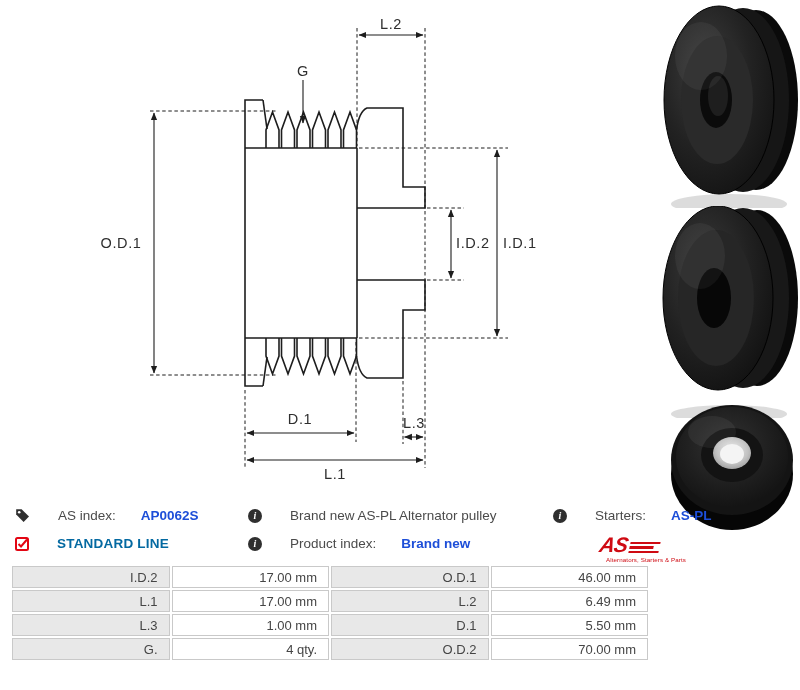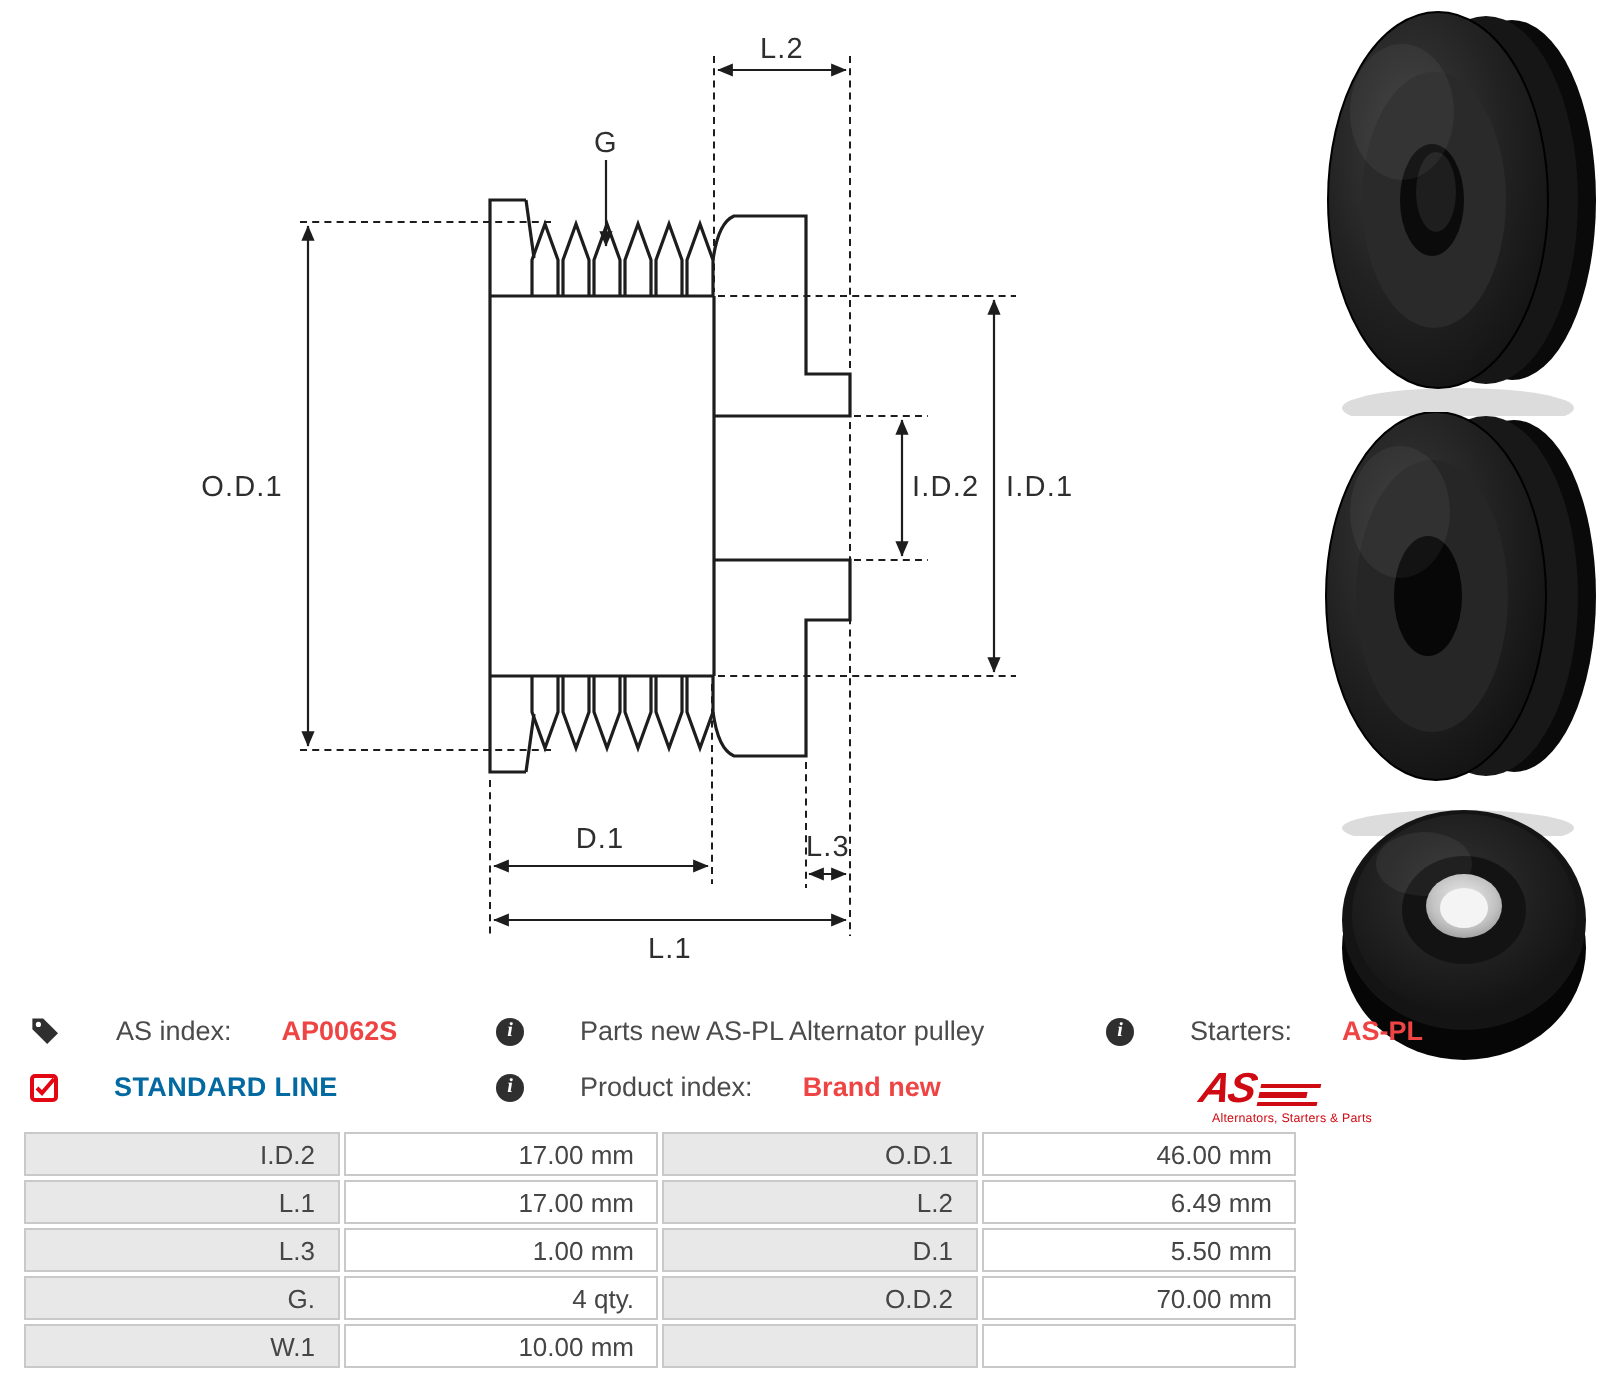--- a/index.html
+++ b/index.html
@@ -14,21 +14,21 @@
   .dimtxt{fill:#2e2e2e;font-size:14.5px;letter-spacing:.6px;font-family:"Liberation Sans",sans-serif;}
 
   
   .photo{position:absolute;}
 
   
   .info-col{position:absolute;}
   .info-item{display:flex;align-items:center;height:15px;margin-bottom:13px;
              font-size:13.5px;color:#4b4b4b;white-space:nowrap;gap:20px;}
   .info-item .ico{margin-right:8px;flex:0 0 auto;display:flex;align-items:center;}
-  .info-item b{margin-left:5px;color:#ef4444;}
+  .info-item b{margin-left:5px;color:#1d4ed8;}
   .redline{color:#0369a1;font-weight:bold;letter-spacing:.2px;}
   .info-circle{width:14px;height:14px;border-radius:50%;background:#2f2f2f;color:#fff;
                display:flex;align-items:center;justify-content:center;
                font:italic bold 10px "Liberation Serif",serif;}
   
   .as-logo{margin-left:47px;margin-top:2px;width:92px;}
   .as-logo .mark{display:flex;align-items:flex-end;transform:skewX(-12deg);}
   .as-logo .as-txt{font-style:italic;font-weight:bold;font-size:21px;line-height:18px;
                    color:#cf0a12;letter-spacing:-1px;}
   .as-logo .stripes{margin-left:3px;margin-bottom:1px;}
@@ -192,21 +192,21 @@
       </span>
       <span class="redline">STANDARD LINE</span>
     </div>
   </div>
 
   <div class="info-col" style="left:248px;top:508px;">
     <div class="info-item">
       <span class="ico">
           <span class="info-circle">i</span>
         </span>
-      <span>Parts new AS-PL Alternator pulley</span>
+      <span>Brand new AS-PL Alternator pulley</span>
     </div>
     <div class="info-item">
       <span class="ico">
           <span class="info-circle">i</span>
         </span>
       <span>Product index:</span>
       <b>Brand new</b>
     </div>
   </div>
 
@@ -250,22 +250,16 @@
           <td class="val">1.00 mm</td>
           <td class="lab">D.1</td>
           <td class="val">5.50 mm</td>
         </tr>
         <tr>
           <td class="lab">G.</td>
           <td class="val">4 qty.</td>
           <td class="lab">O.D.2</td>
           <td class="val">70.00 mm</td>
         </tr>
-        <tr>
-          <td class="lab">W.1</td>
-          <td class="val">10.00 mm</td>
-          <td class="lab"></td>
-          <td class="val"></td>
-        </tr>
       </tbody>
   </table>
 
 </div>
 
 </body></html>

